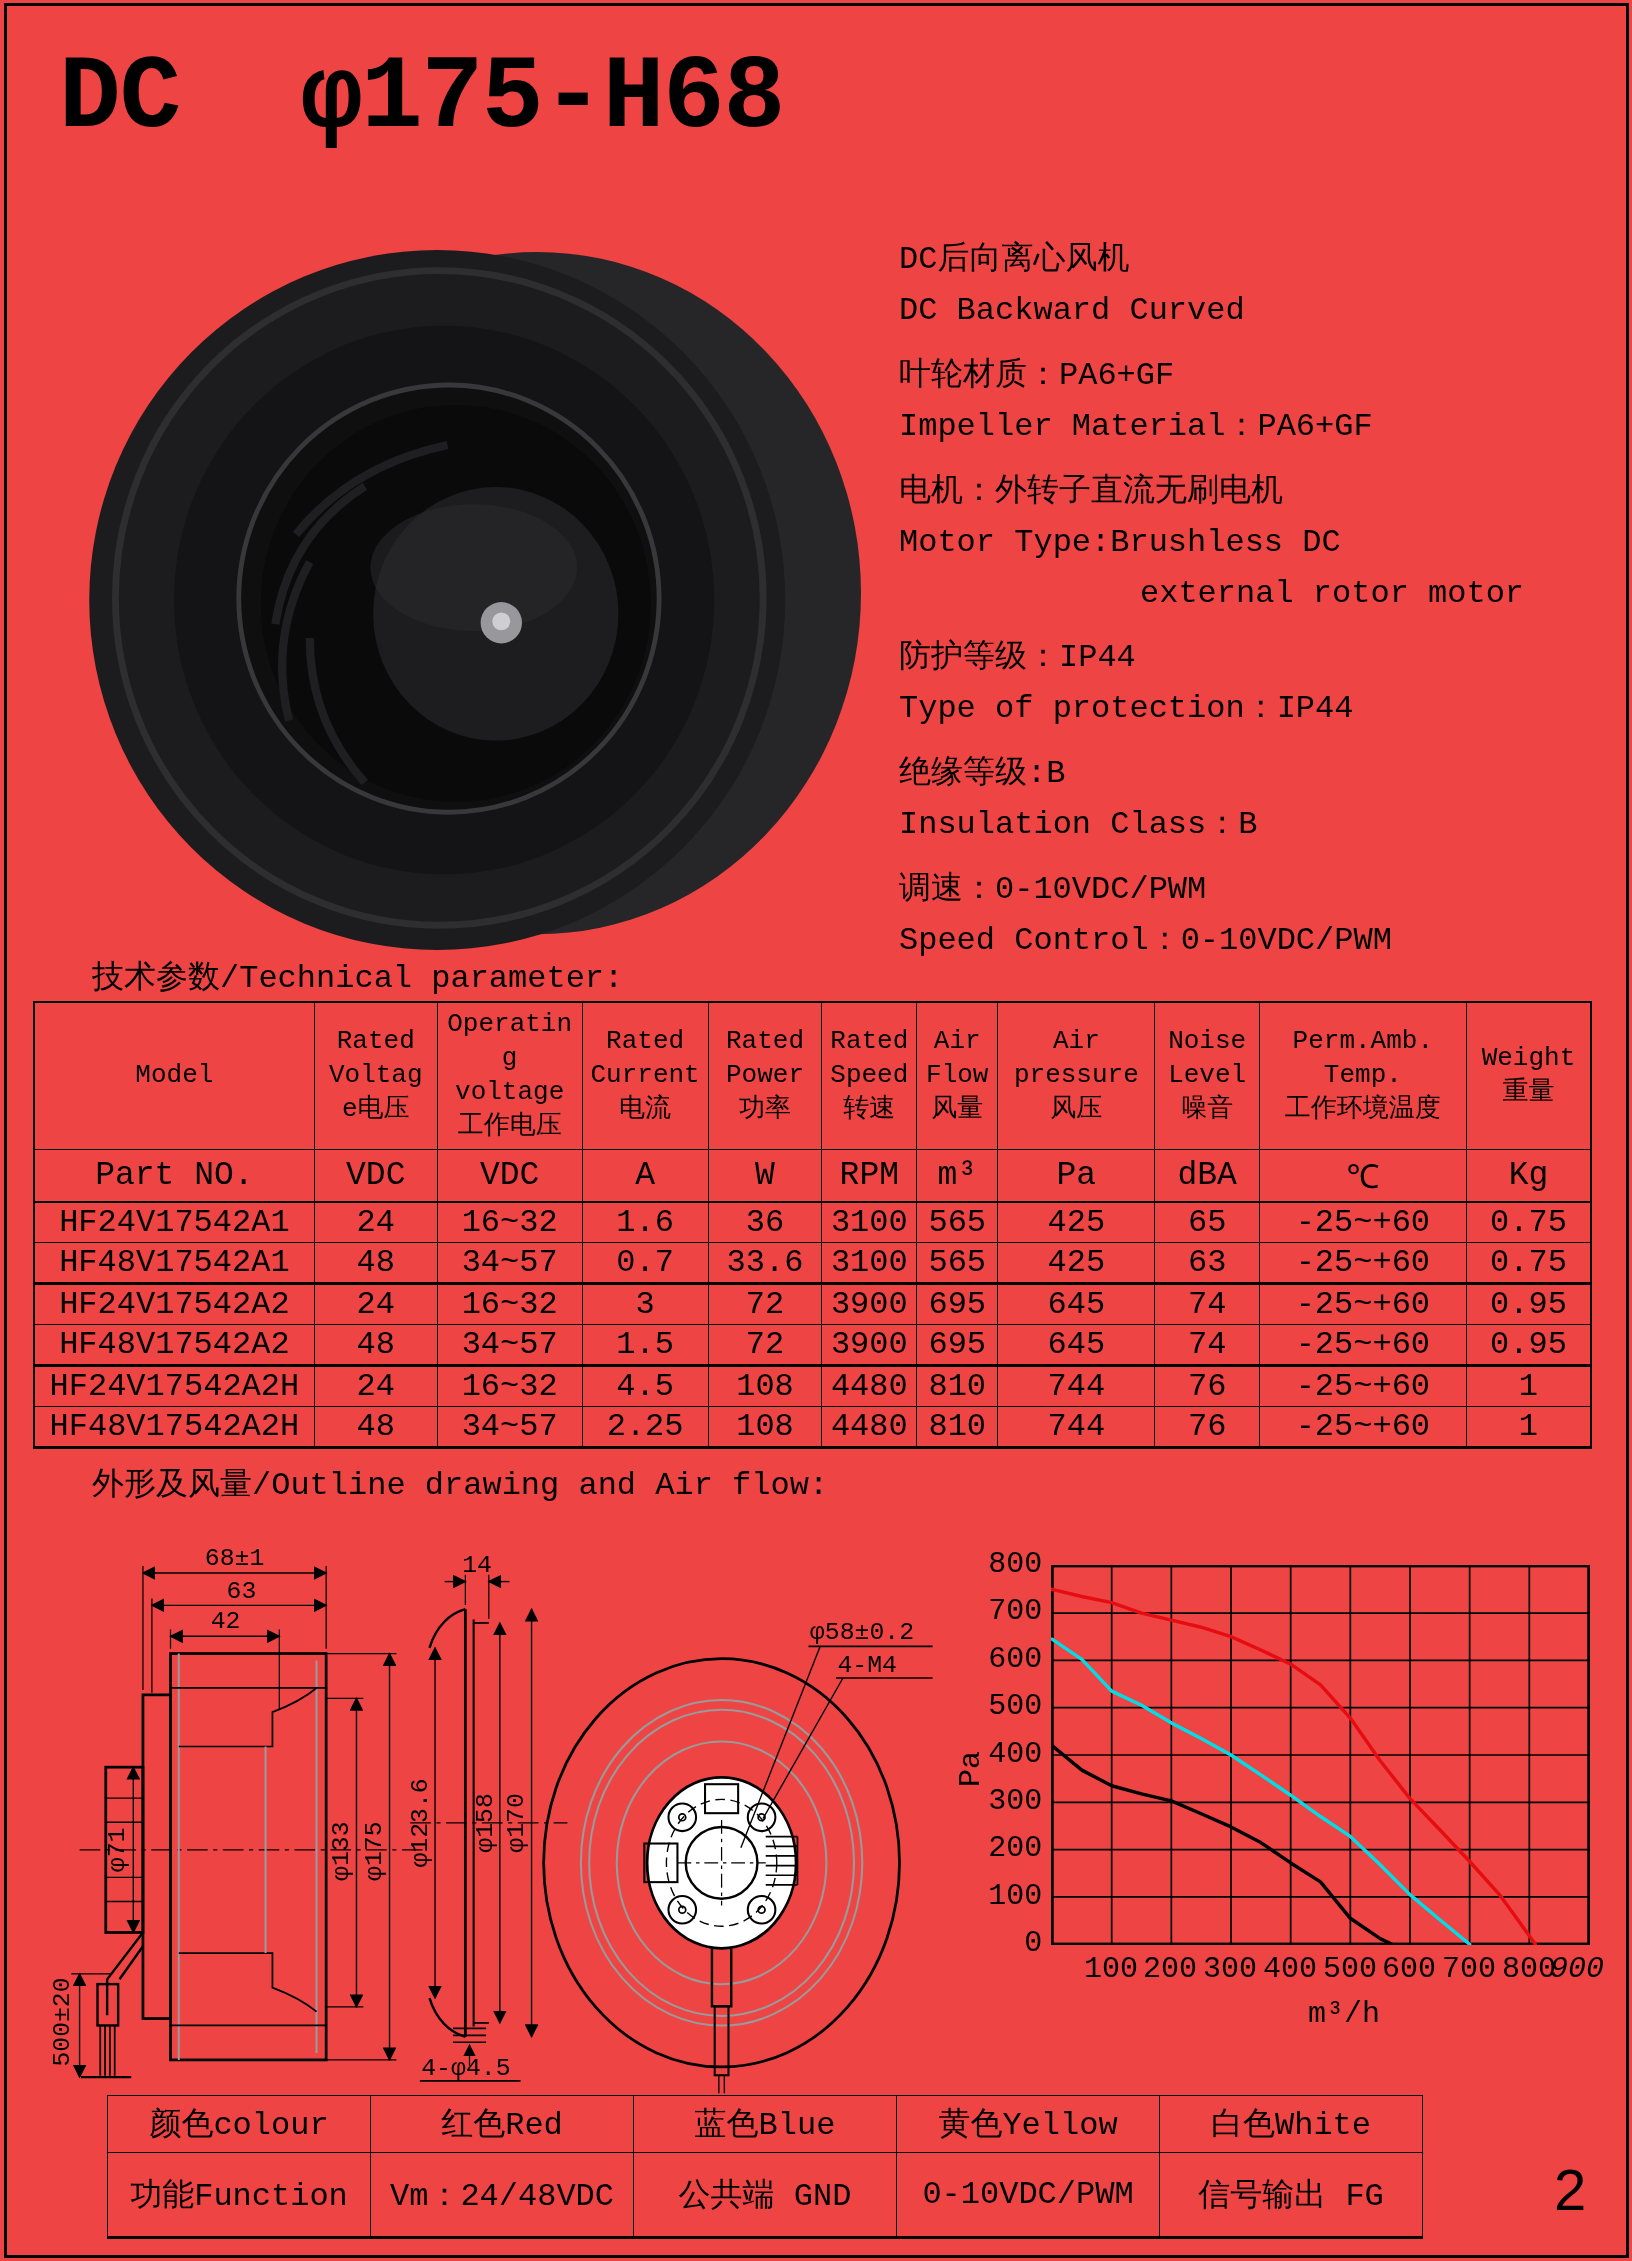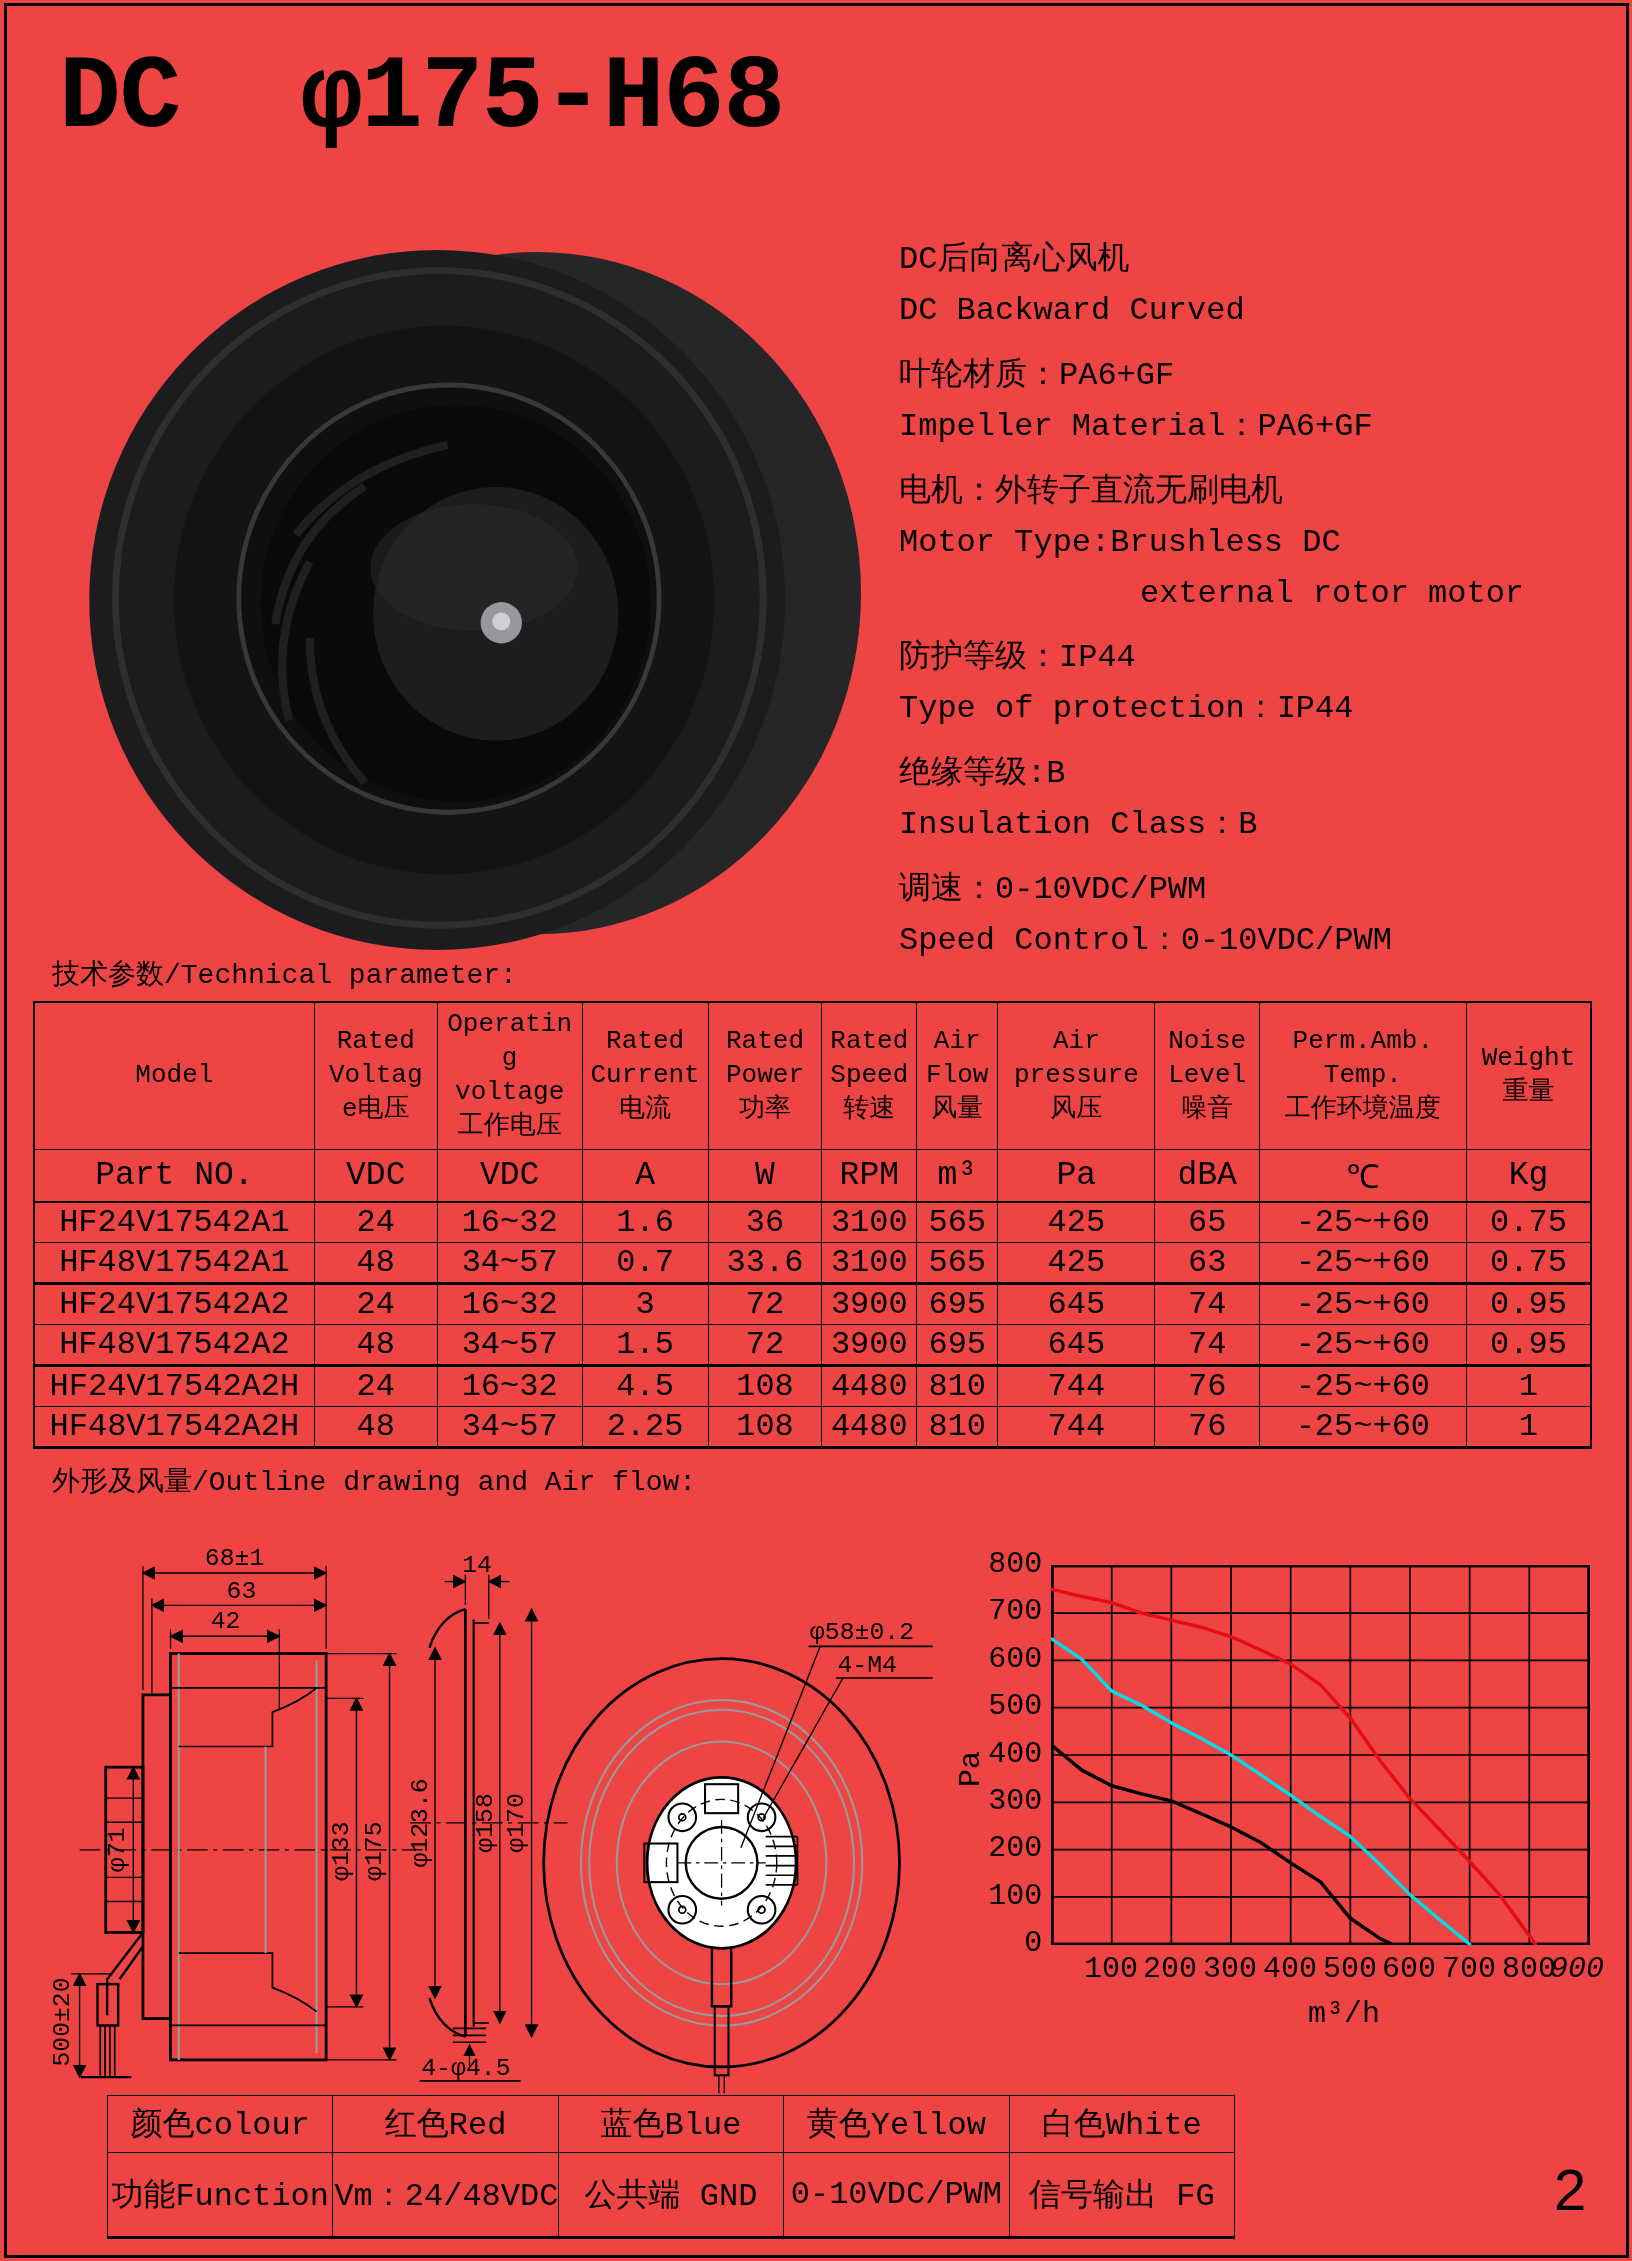--- a/index.html
+++ b/index.html
@@ -8,42 +8,42 @@
     font-family:"Liberation Mono","DejaVu Sans Mono",monospace;color:#000;
     overflow:hidden;margin:0 auto;
   }
   .frame{position:absolute;left:4.1px;top:2.8px;right:4.1px;bottom:2.8px;border:3.4px solid #000;pointer-events:none;}
   .title{position:absolute;left:59px;top:40px;font-size:103px;font-weight:bold;letter-spacing:-1.4px;white-space:pre;}
   
   .specs{position:absolute;left:899px;top:234px;width:710px;}
   .spec-item{margin-bottom:13.8px;}
   .spec-item div{font-size:32px;line-height:51px;white-space:pre;}
   .spec-en2{padding-left:241px;}
-  .section-title{position:absolute;font-size:28px;white-space:pre;}
+  .section-title{position:absolute;font-size:32px;white-space:pre;margin-left:40px;}
   
   .techwrap{position:absolute;left:33px;top:1001px;width:1559px;}
   table.tech{border-collapse:collapse;width:100%;table-layout:fixed;}
   table.tech td{border:1.4px solid #000;text-align:center;vertical-align:middle;padding:0;}
   table.tech{border:2.1px solid #000;}
   tr.hdr td{height:146px;font-size:26px;line-height:1.30;white-space:pre-line;}
   tr.units td{height:51px;font-size:33px;border-bottom-width:2.8px;}
   tr.datarow td{height:39px;font-size:32px;}
   tr.pairend td{border-bottom-width:3.4px;}
   
   svg text{font-family:"Liberation Mono","DejaVu Sans Mono",monospace;font-size:36px;fill:#000;}
   svg .lbl{font-size:36px;}
   .drawing{position:absolute;}
   
   .chart-area{position:absolute;left:958px;top:1537px;width:669px;height:551px;}
   .ytick{position:absolute;width:76px;text-align:right;font-size:30px;line-height:33px;}
   .xtick{position:absolute;width:62px;text-align:center;font-size:30px;line-height:33px;}
   .ylab{position:absolute;left:-5.5px;top:215px;font-size:30px;transform:rotate(-90deg);}
   .xlab{position:absolute;font-size:30px;margin-left:36px;}
   
-  .wirewrap{position:absolute;left:107px;top:2095px;width:1128px;border-radius:21px;}
+  .wirewrap{position:absolute;left:107px;top:2095px;width:1316px;border-radius:21px;}
   table.wire{border-collapse:collapse;width:100%;table-layout:fixed;border:1.4px solid #000;}
   table.wire td{border:1.4px solid #000;text-align:center;vertical-align:middle;font-size:32px;white-space:pre;}
   table.wire tr.r1 td{height:54px;}
   table.wire tr.r2 td{height:81px;border-bottom-width:3.4px;}
   .pagenum{position:absolute;left:1554px;top:2156px;font-size:58px;font-family:"Liberation Sans","DejaVu Sans",sans-serif;}
 </style>
 </head>
 <body>
 
 <div class="page">

